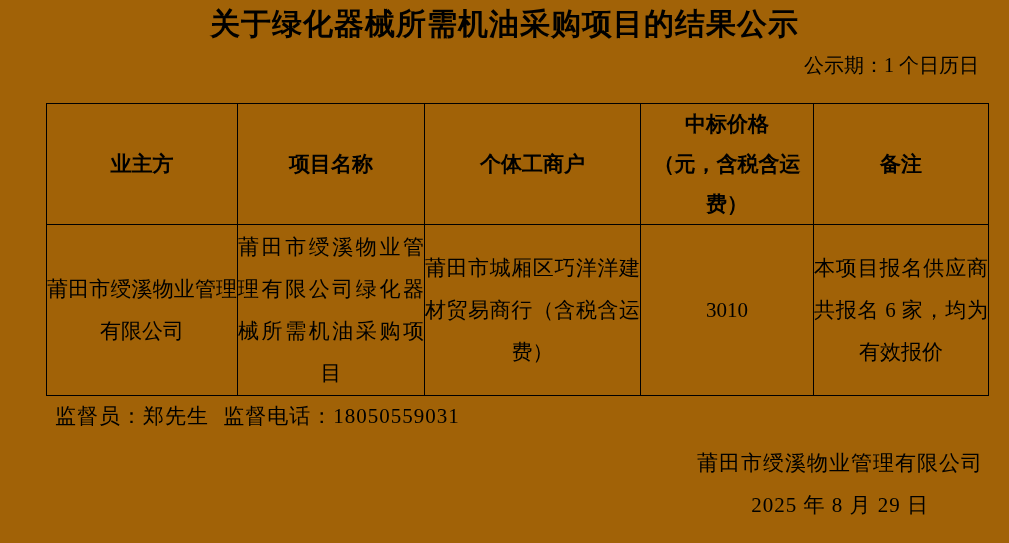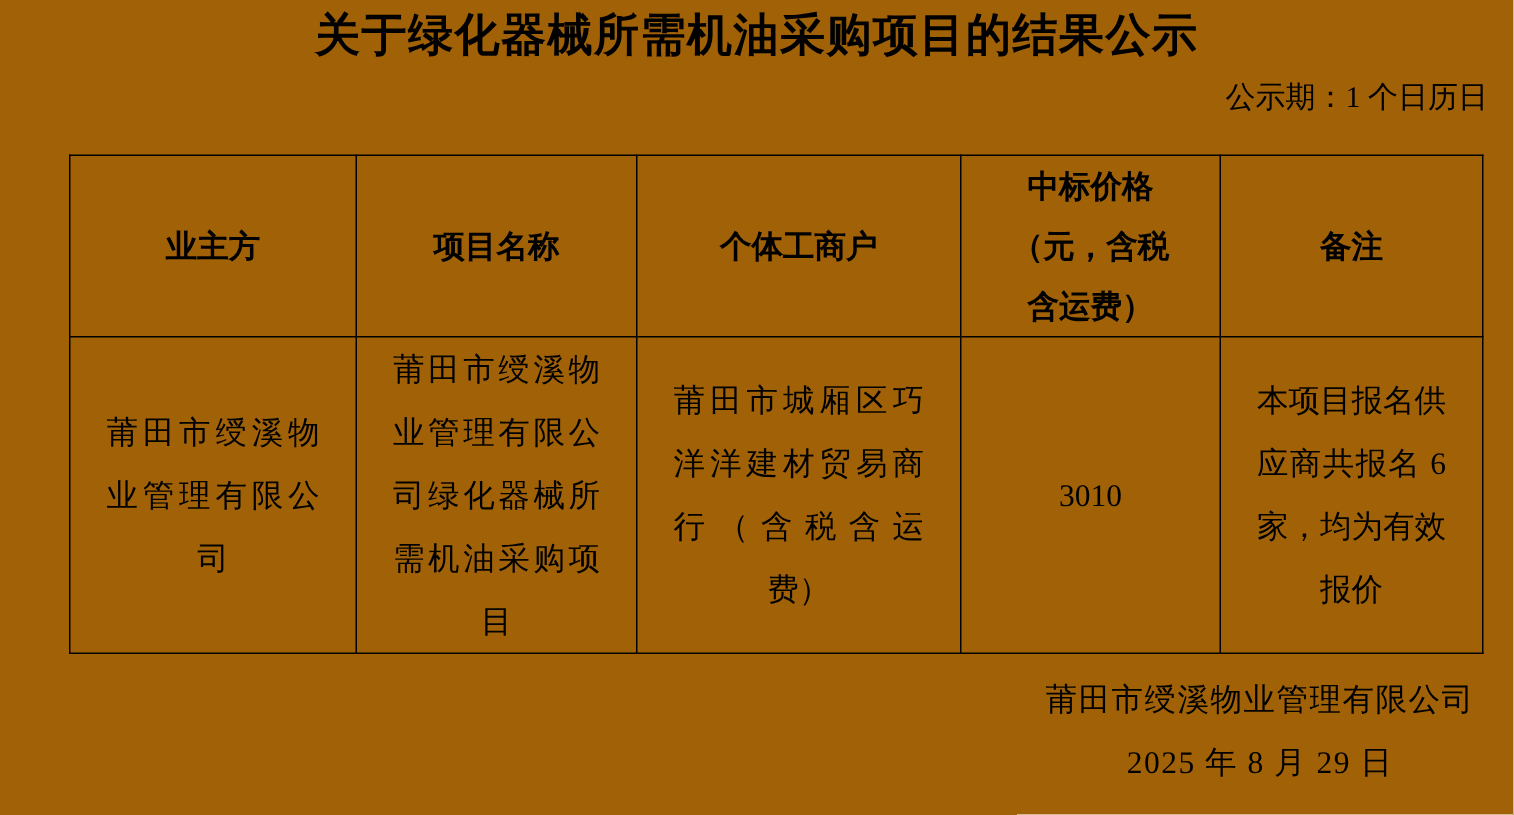--- a/index.html
+++ b/index.html
@@ -25,35 +25,35 @@
     padding-top: 6px;
     text-align: center;
     font-size: 30px;
     line-height: 36px;
     font-weight: bold;
     letter-spacing: 1px;
     font-family: "Liberation Sans", "DejaVu Sans", sans-serif;
   }
   .notice-period {
     margin-top: 12px;
-    padding-right: 17px;
+    padding-right: 30px;
     text-align: right;
     font-size: 20px;
     line-height: 23px;
   }
   .result-table {
     margin: 26px 0 0 46px;
     width: 942px;
     border-collapse: collapse;
     table-layout: fixed;
   }
   .result-table th,
   .result-table td {
     border: 1.5px solid #000000;
-    padding: 0 24px;
+    padding: 0 0;
     vertical-align: middle;
     font-family: Liberation Serif, serif;
   }
   .header-row { height: 89px; }
   .result-table th {
     font-size: 21px;
     font-weight: bold;
     text-align: center;
   }
   .th-line { line-height: 40px; }
@@ -146,20 +146,24 @@
           <p class="cell-text center">3010</p>
         </td>
         <td>
           <p class="cell-text">本项目报名供应商共报名 6 家，均为有效报价</p>
         </td>
       </tr>
     </tbody>
   </table>
 
   <div class="contact-block">
+    <div class="contact-line">
+      <span class="contact-person">监督员：郑先生</span>
+      <span class="contact-phone">监督电话：18050559031</span>
+    </div>
   </div>
 
   <div class="signature-block">
     <div class="signature-company">莆田市绶溪物业管理有限公司</div>
     <div class="signature-date">2025 年 8 月 29 日</div>
   </div>
 
 </div>
 
 </body></html>

